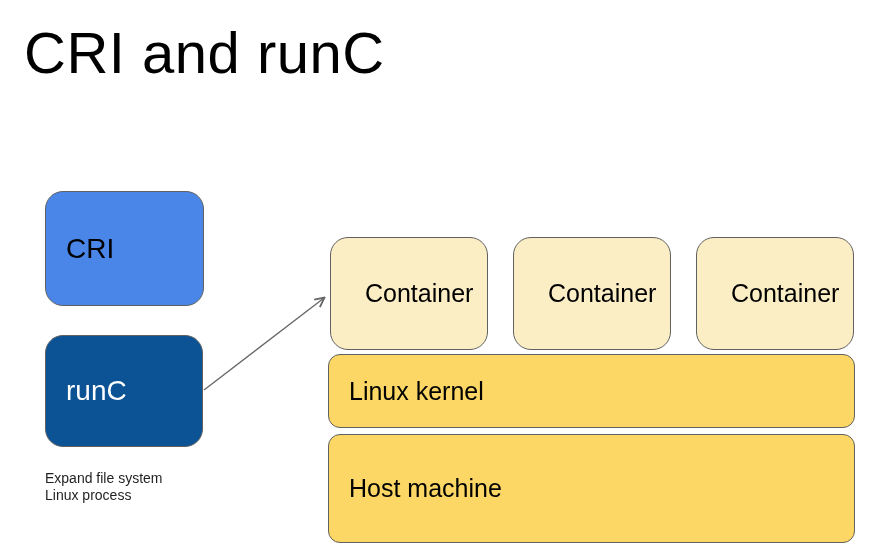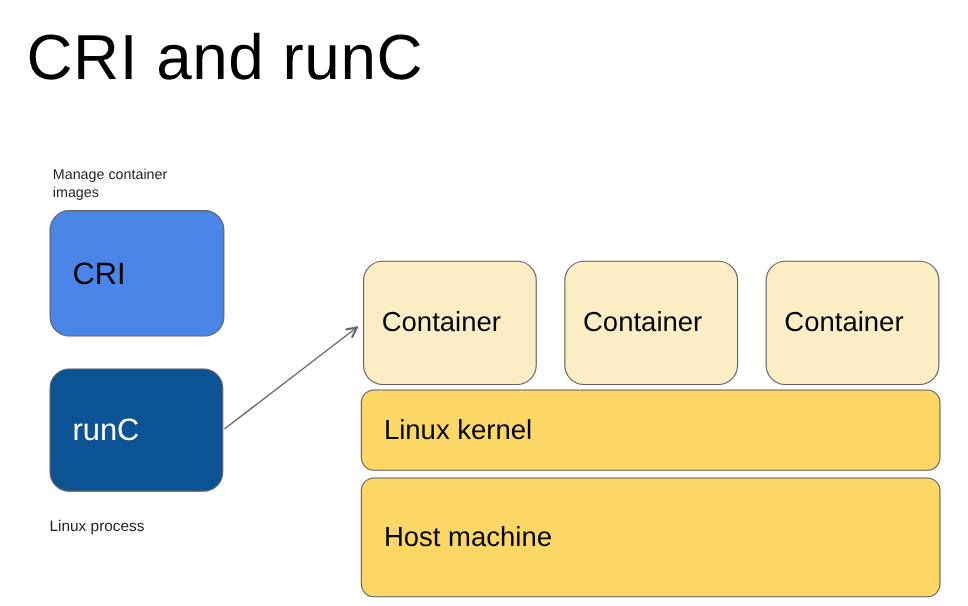--- a/index.html
+++ b/index.html
@@ -56,21 +56,21 @@
     left: 45px; top: 335px; width: 158px; height: 112px;
     background: #0b5394;
     border-radius: 18px;
     padding-left: 20px;
   }
   .runc-box .box-label { font-size: 28px; color: #ffffff; }
   .container-box {
     top: 237px; width: 158px; height: 113px;
     background: #fceec4;
     border-radius: 18px;
-    padding-left: 16px;
+    padding-left: 34px;
   }
   .container-1 { left: 330px; }
   .container-2 { left: 513px; }
   .container-3 { left: 696px; }
   .layer-box {
     left: 328px; width: 527px;
     background: #fcd765;
     border-radius: 12px;
     padding-left: 20px;
   }
@@ -84,34 +84,31 @@
     pointer-events: none;
   }
 </style>
 </head>
 <body>
 
 <div class="slide">
 
   <h1 class="slide-title">CRI and runC</h1>
 
-  <div class="caption caption-cri">
-    <div>Manage container</div>
-    <div>images</div>
-  </div>
 
   <div class="box cri-box">
     <span class="box-label">CRI</span>
   </div>
 
   <div class="box runc-box">
     <span class="box-label">runC</span>
   </div>
 
   <div class="caption caption-runc">
+    <div>Expand file system</div>
     <div>Linux process</div>
   </div>
 
   <svg class="arrow-svg" viewBox="0 0 880 551" xmlns="http://www.w3.org/2000/svg">
     <defs>
       <marker id="ah" viewBox="0 0 10 10" refX="8.5" refY="5" markerWidth="9" markerHeight="9" orient="auto">
         <path d="M1,1 L9,5 L1,9" fill="none" stroke="#666666" stroke-width="1.6"></path>
       </marker>
     </defs>
     <line x1="204" y1="390" x2="324" y2="298" stroke="#666666" stroke-width="1.3" marker-end="url(#ah)"></line>

